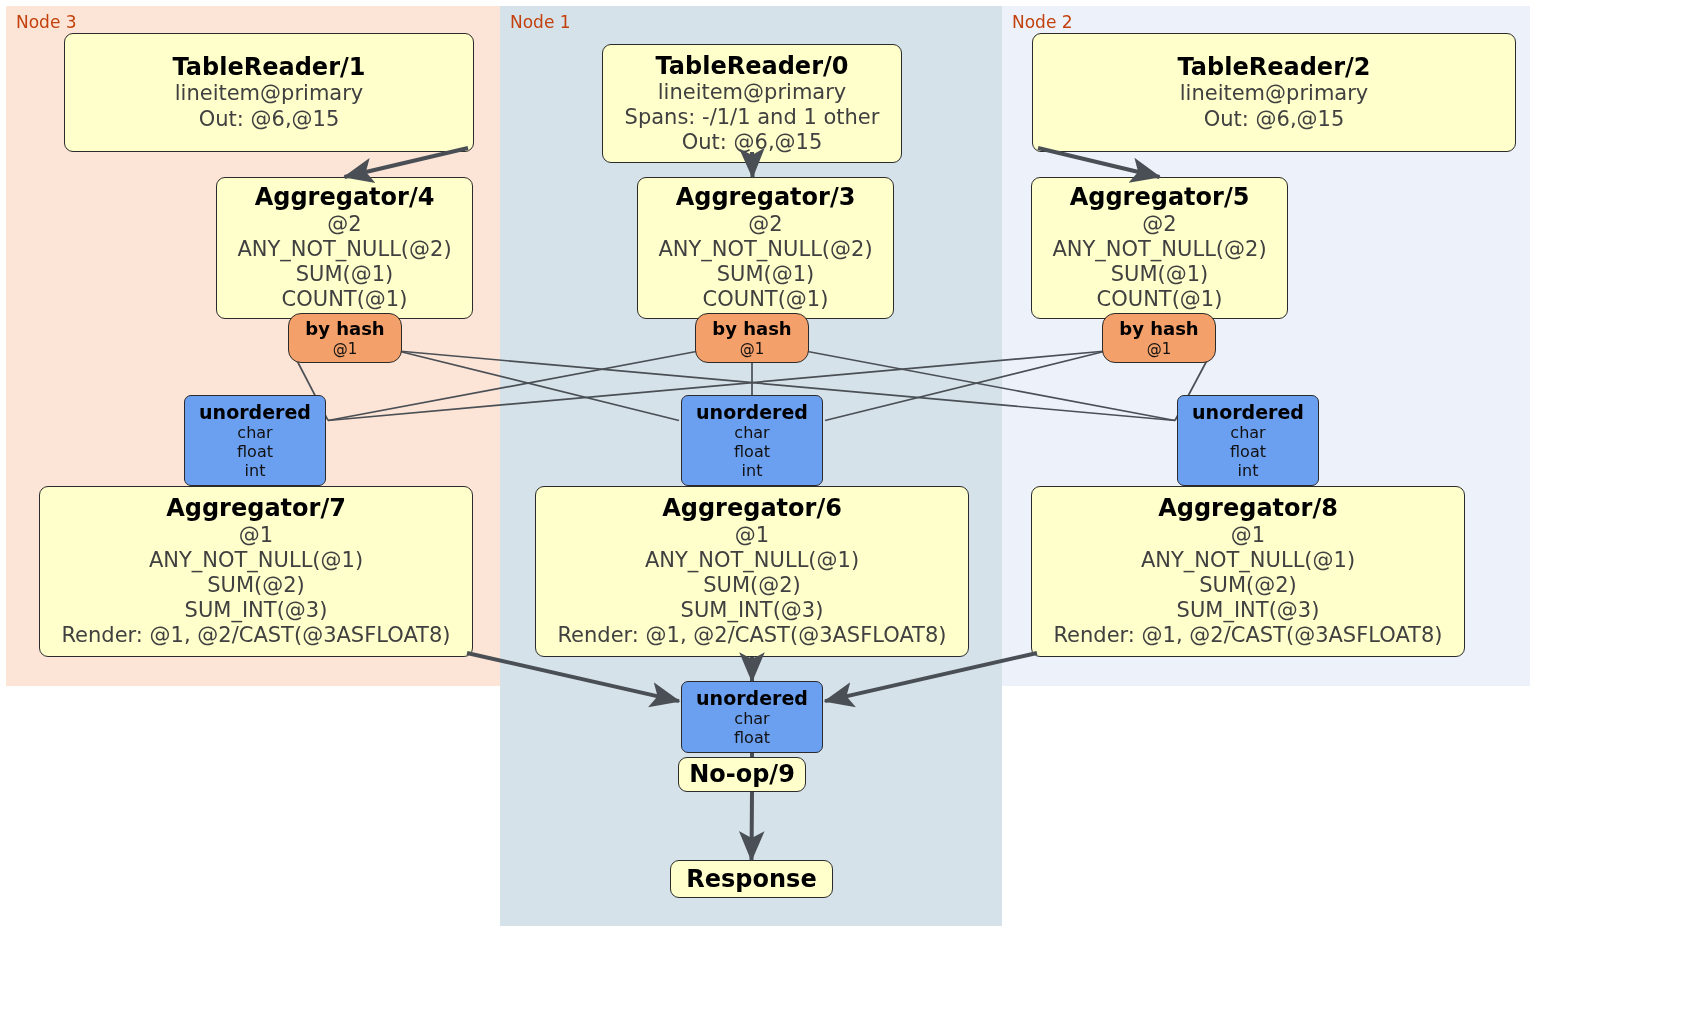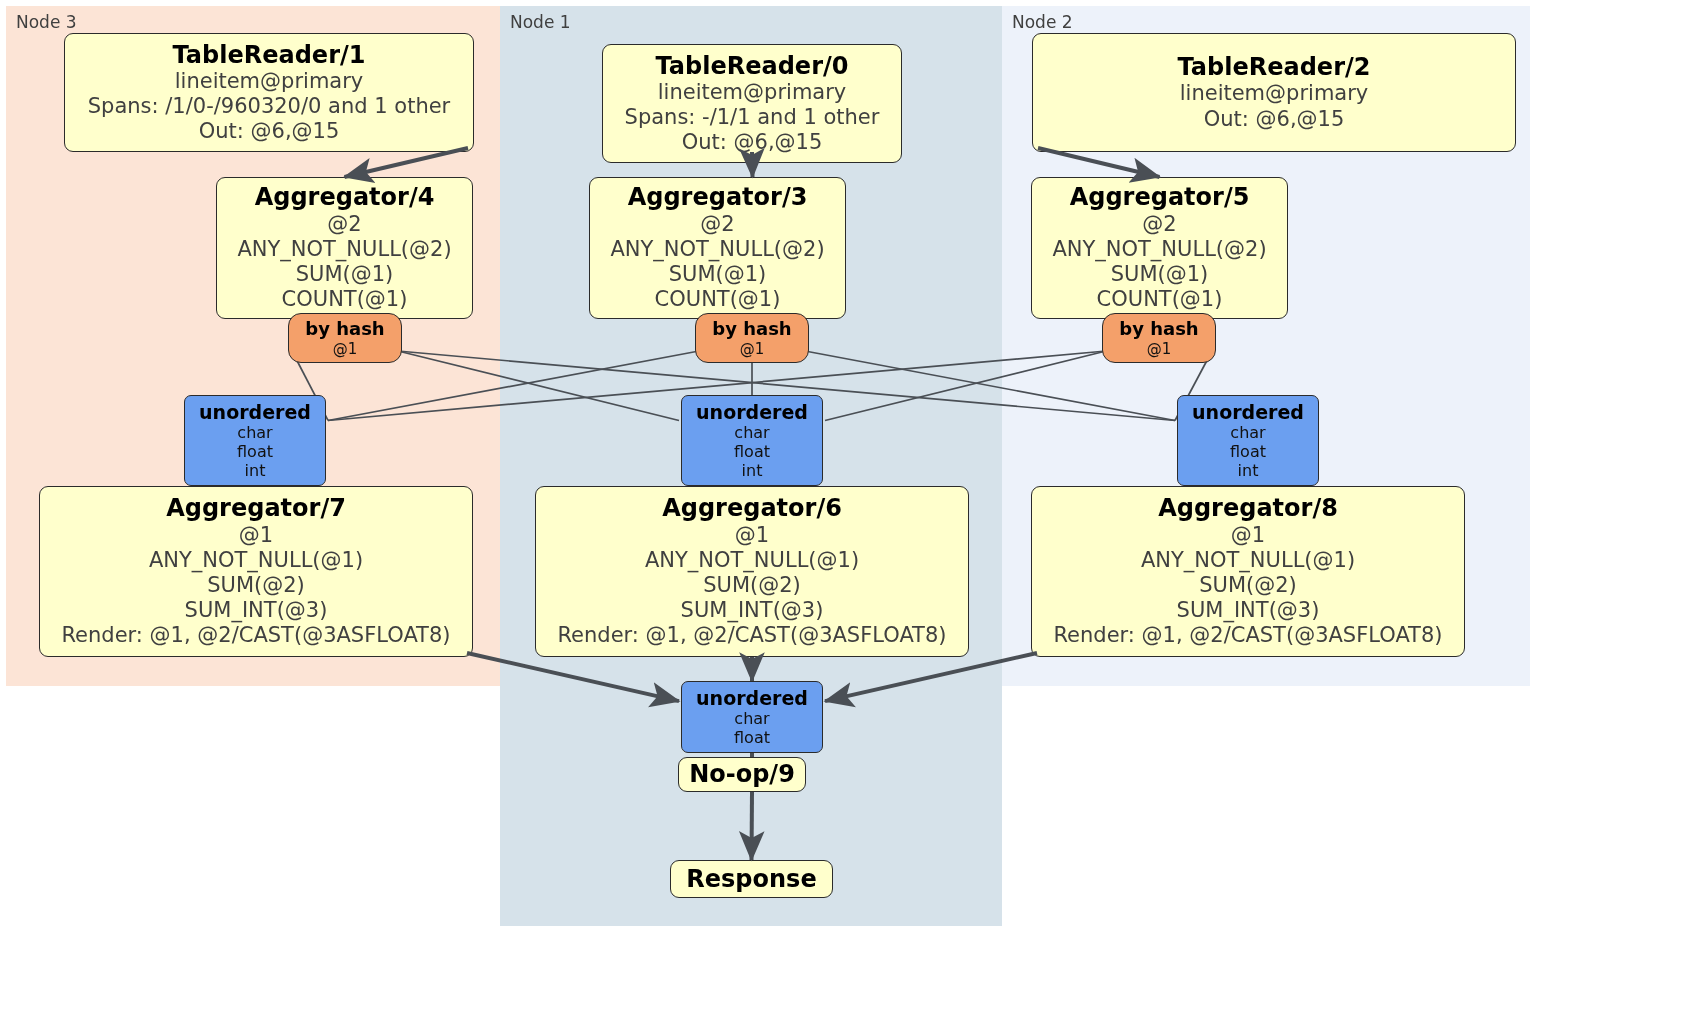--- a/index.html
+++ b/index.html
@@ -1,21 +1,21 @@
 <!DOCTYPE html>
 <html><head>
 <meta charset="utf-8">
 <style>
   html,body{margin:0;padding:0;background:#ffffff;}
   body{font-family:"DejaVu Sans","Liberation Sans",sans-serif;}
   #stage{position:relative;width:1706px;height:1016px;overflow:hidden;background:#ffffff;}
   #wire{position:absolute;left:0;top:0;width:1706px;height:1016px;}
 
   .node-panel{position:absolute;box-sizing:border-box;}
-  .panel-label{position:absolute;left:10px;top:6px;font-size:17px;color:#404040;}
+  .panel-label{position:absolute;left:10px;top:6px;font-size:17px;color:#c2410c;}
 
   .nd{position:absolute;box-sizing:border-box;display:flex;flex-direction:column;
       align-items:center;justify-content:center;text-align:center;
       border:1.6px solid #2b2b2b;border-radius:9px;}
   .nd .ttl{font-weight:bold;line-height:1.18;}
   .nd .ln{line-height:1.2;}
 
   .proc{background:#ffffcc;}
   .proc .ttl{font-size:24px;color:#000;}
   .proc .ln{font-size:21px;color:#404040;}
@@ -68,42 +68,41 @@
         <div class="panel-label">Node 1</div>
       </div>
       <div class="node-panel" style="left: 1002px; top: 6px; width: 528px; height: 680px; background: rgb(237, 242, 250);">
         <div class="panel-label">Node 2</div>
       </div>
     </div>
   <div id="node-layer">
       <div class="nd proc" style="left: 64px; top: 33px; width: 410px; height: 119px; z-index: 3;">
         <div class="ttl">TableReader/1</div>
         <div class="ln">lineitem@primary</div>
-        <div class="ln">Spans: /1/0-/960320/0 and 1 other</div>
         <div class="ln">Out: @6,@15</div>
       </div>
       <div class="nd proc" style="left: 602px; top: 44px; width: 300px; height: 119px; z-index: 3;">
         <div class="ttl">TableReader/0</div>
         <div class="ln">lineitem@primary</div>
         <div class="ln">Spans: -/1/1 and 1 other</div>
         <div class="ln">Out: @6,@15</div>
       </div>
       <div class="nd proc" style="left: 1032px; top: 33px; width: 484px; height: 119px; z-index: 3;">
         <div class="ttl">TableReader/2</div>
         <div class="ln">lineitem@primary</div>
         <div class="ln">Out: @6,@15</div>
       </div>
       <div class="nd proc" style="left: 216px; top: 177px; width: 257px; height: 142px; z-index: 3;">
         <div class="ttl">Aggregator/4</div>
         <div class="ln">@2</div>
         <div class="ln">ANY_NOT_NULL(@2)</div>
         <div class="ln">SUM(@1)</div>
         <div class="ln">COUNT(@1)</div>
       </div>
-      <div class="nd proc" style="left: 589px; top: 177px; width: 257px; height: 142px; z-index: 3;">
+      <div class="nd proc" style="left: 637px; top: 177px; width: 257px; height: 142px; z-index: 3;">
         <div class="ttl">Aggregator/3</div>
         <div class="ln">@2</div>
         <div class="ln">ANY_NOT_NULL(@2)</div>
         <div class="ln">SUM(@1)</div>
         <div class="ln">COUNT(@1)</div>
       </div>
       <div class="nd proc" style="left: 1031px; top: 177px; width: 257px; height: 142px; z-index: 3;">
         <div class="ttl">Aggregator/5</div>
         <div class="ln">@2</div>
         <div class="ln">ANY_NOT_NULL(@2)</div>

